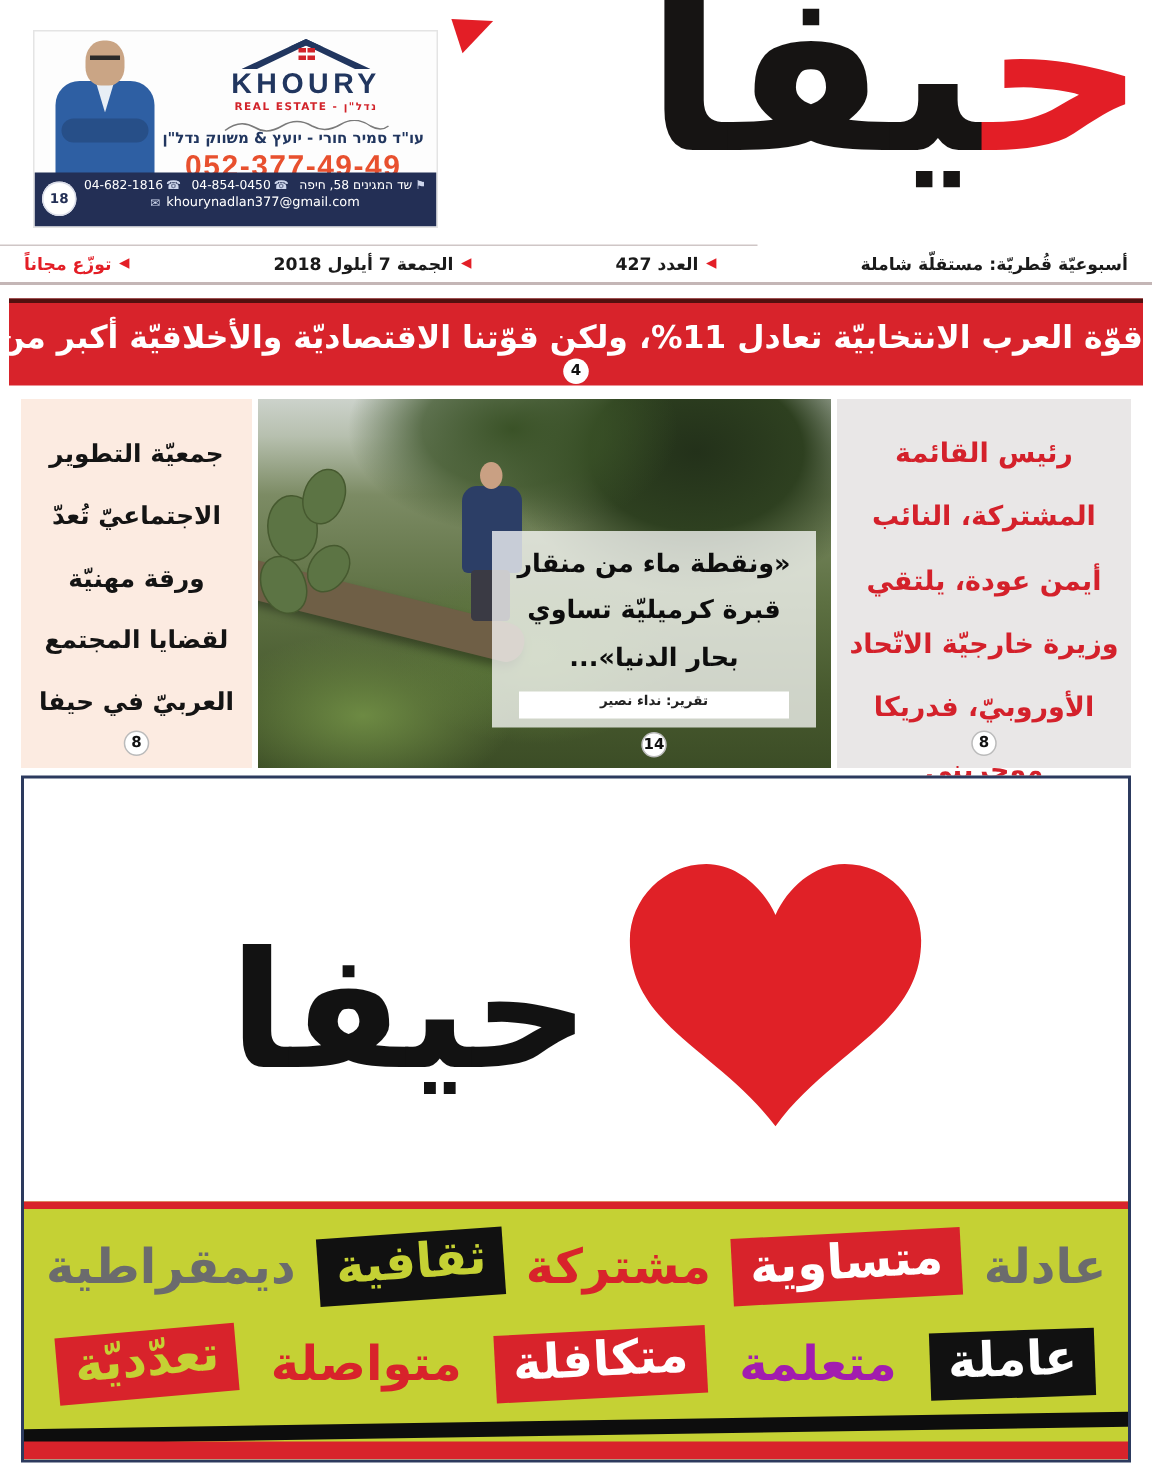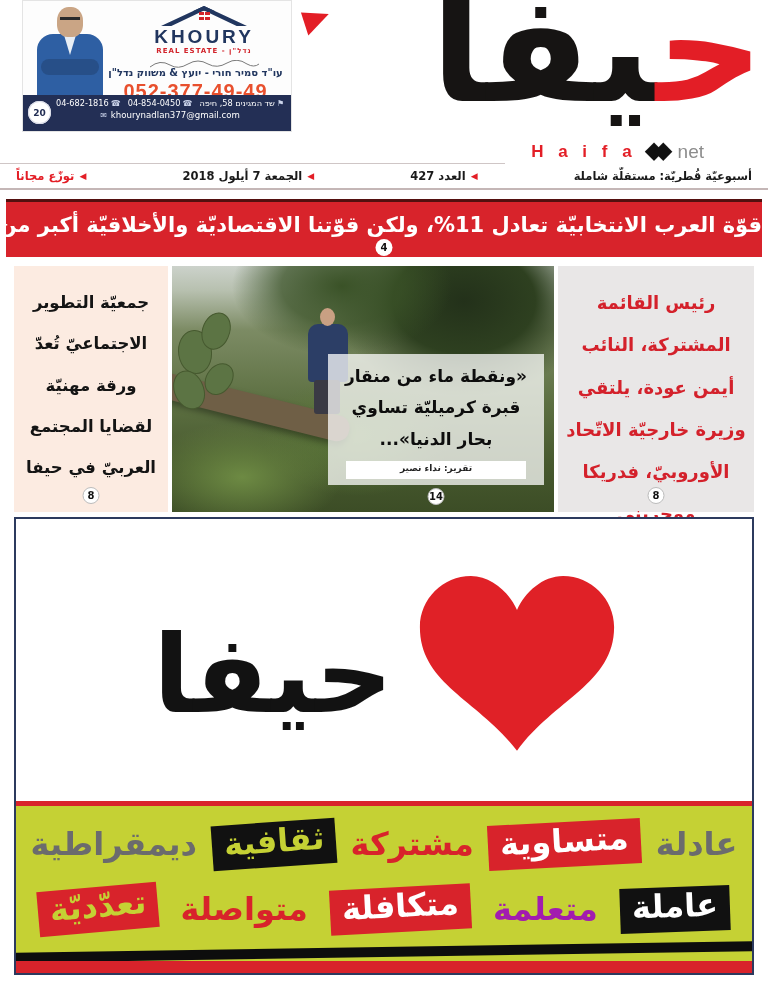--- a/index.html
+++ b/index.html
@@ -1,21 +1,21 @@
 <!DOCTYPE html>
 <html lang="ar"><head>
 <meta charset="utf-8">
 <style>
   * { margin:0; padding:0; box-sizing:border-box; }
   html,body { background:#fff; }
   body { font-family:"DejaVu Sans", "Liberation Sans", sans-serif; }
   .page { position:relative; width:768px; height:984px; background:#fff; overflow:hidden; margin:0 auto; }
 
   
-  .ad { position:absolute; left:22px; top:0; width:270px; height:132px; background:#fdfdfd; border:1px solid #e4e4e4; overflow:hidden; }
+  .ad { position:absolute; left:22px; top:20px; width:270px; height:132px; background:#fdfdfd; border:1px solid #e4e4e4; overflow:hidden; }
   .ad-man { position:absolute; left:0; top:0; width:98px; height:96px; }
   .ad-man .head { position:absolute; left:34px; top:6px; width:26px; height:30px; border-radius:45% 45% 40% 40%; background:#caa585; }
   .ad-man .glasses { position:absolute; left:37px; top:16px; width:20px; height:5px; border-top:3px solid #2a2a2a; }
   .ad-man .suit { position:absolute; left:14px; top:33px; width:66px; height:63px; border-radius:16px 16px 0 0; background:#2e5fa3; }
   .ad-man .shirt { position:absolute; left:41px; top:34px; width:12px; height:20px; background:#e8eef5; clip-path:polygon(0 0,100% 0,50% 100%); }
   .ad-man .arms { position:absolute; left:18px; top:58px; width:58px; height:16px; border-radius:8px; background:#274f88; }
   .ad-logo { position:absolute; left:100px; top:3px; width:162px; text-align:center; }
   .ad-roof { width:110px; height:24px; margin:0 auto; position:relative; }
   .ad-roof .slope { position:absolute; left:12px; top:2px; width:86px; height:20px; border-top:5px solid #21365f; transform:rotate(0deg); clip-path:polygon(0 100%,50% 0,100% 100%,88% 100%,50% 22%,12% 100%); background:#21365f; }
   .ad-roof .chim { position:absolute; left:50px; top:8px; width:12px; height:8px; display:grid; grid-template-columns:5px 5px; gap:1px; }
@@ -160,31 +160,26 @@
         <span class="seg">
             <span class="bar-ico">☎</span>
             <span>04-682-1816</span>
           </span>
       </div>
       <div class="ad-bar-line2">
         <span class="bar-ico">✉</span>
         <span>khourynadlan377@gmail.com</span>
       </div>
     </div>
-    <div class="ad-badge">20</div>
+    <div class="ad-badge">18</div>
   </div>
 
   <div class="masthead">
     <div class="logo-ar"><span class="g-red">ح</span><span class="g-black">يفا</span></div>
     <div class="logo-flag"></div>
-    <div class="logo-latin">
-      <span class="haifa">H a i f a</span>
-      <span class="diam">◆◆</span>
-      <span class="net">net</span>
-    </div>
   </div>
 
   <div class="infobar">
     <div class="infobar-topline"></div>
     <div class="info-item">
         <span>أسبوعيّة قُطريّة: مستقلّة شاملة</span>
       </div>
     <div class="info-item">
         <span class="info-arrow">◀</span>
         <span>العدد 427</span>

